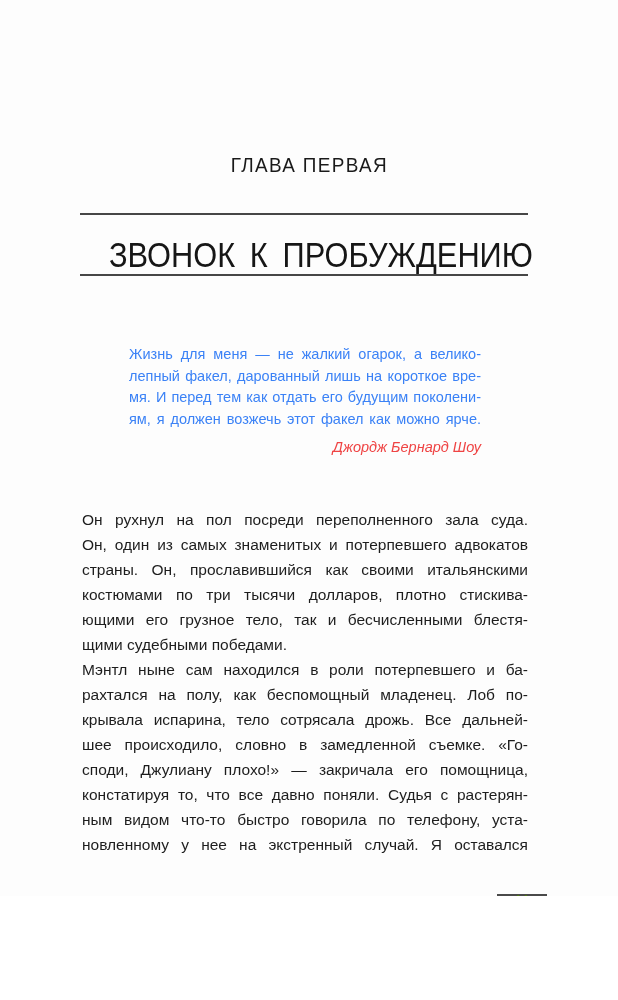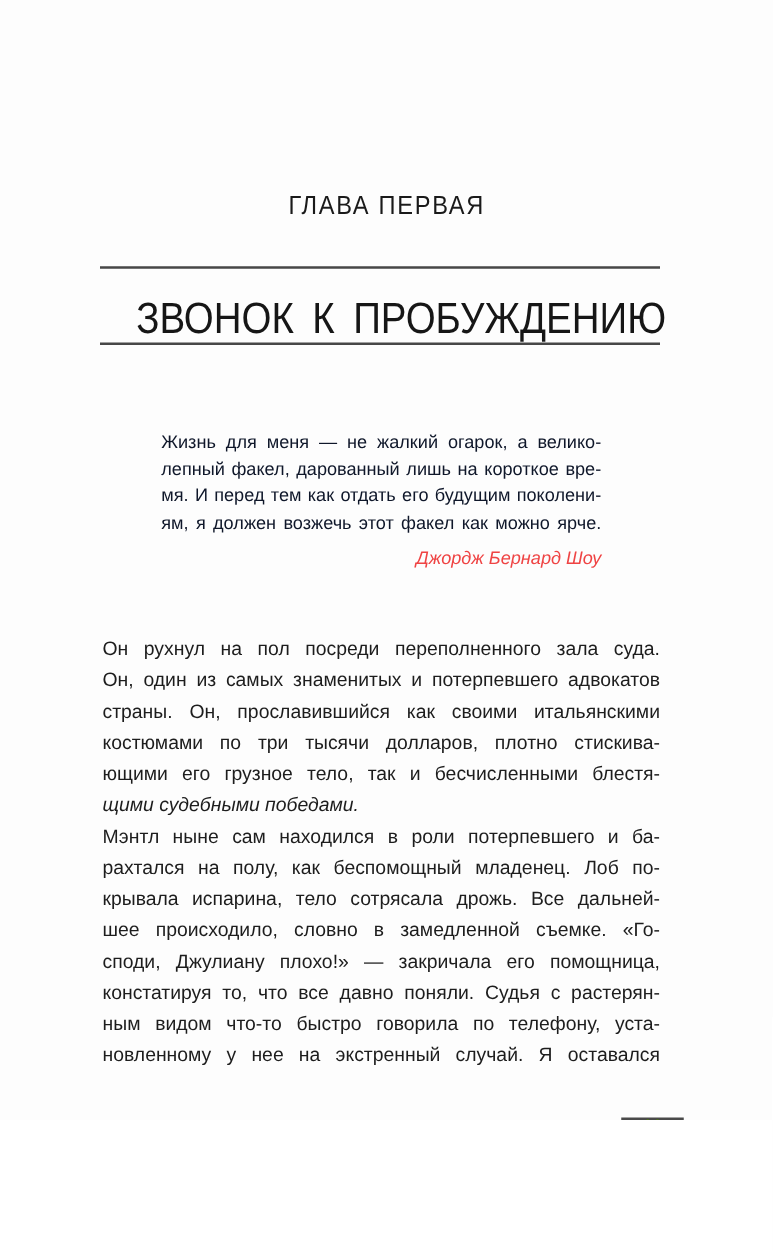--- a/index.html
+++ b/index.html
@@ -46,21 +46,21 @@
   }
   .chapter-title .squeeze {
     display: inline-block;
     transform: scaleX(0.88);
     transform-origin: 50% 50%;
   }
   .epigraph {
     position: absolute;
     top: 344px; left: 129px; width: 352px;
     font-size: 14.5px; line-height: 21.7px;
-    color: #0f172a;
+    color: #3b82f6;
   }
   .epigraph .eline {
     text-align: justify;
     text-align-last: justify;
   }
   .epigraph-attribution {
     position: absolute;
     top: 437px; left: 129px; width: 352px;
     text-align: right;
     font-style: italic;
@@ -70,21 +70,21 @@
   .body-text {
     position: absolute;
     top: 507px; left: 82px; width: 446px;
     font-size: 15.5px; line-height: 25px;
     color: #1d1d1d;
   }
   .bline {
     text-align: justify;
     text-align-last: justify;
   }
-  .bline.para-end { text-align: right; text-align-last: left; font-style: italic; }
+  .bline.para-end { text-align: right; text-align-last: left; }
   .bline.indented { text-indent: 34px; }
   .pageno-rule {
     position: absolute;
     top: 894px; left: 497px; width: 50px; height: 1.5px;
     background: #4a4a4a;
   }
   .pageno {
     position: absolute;
     top: 892px; left: 490px; width: 64px;
     text-align: center;

